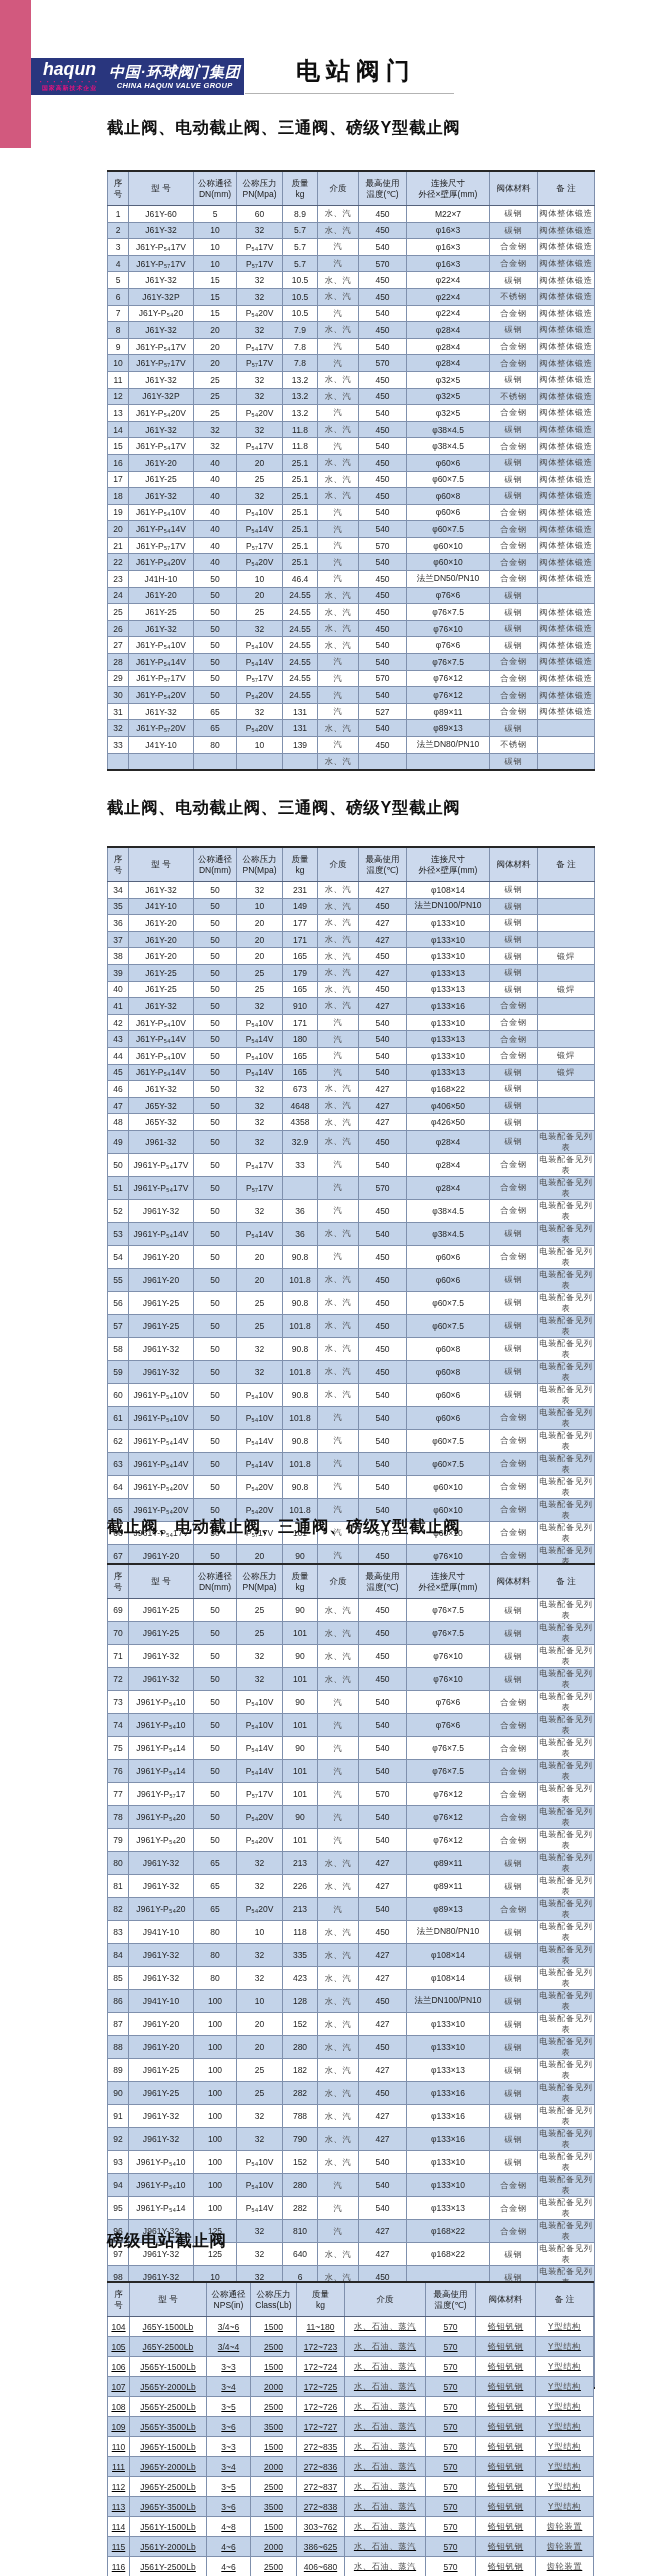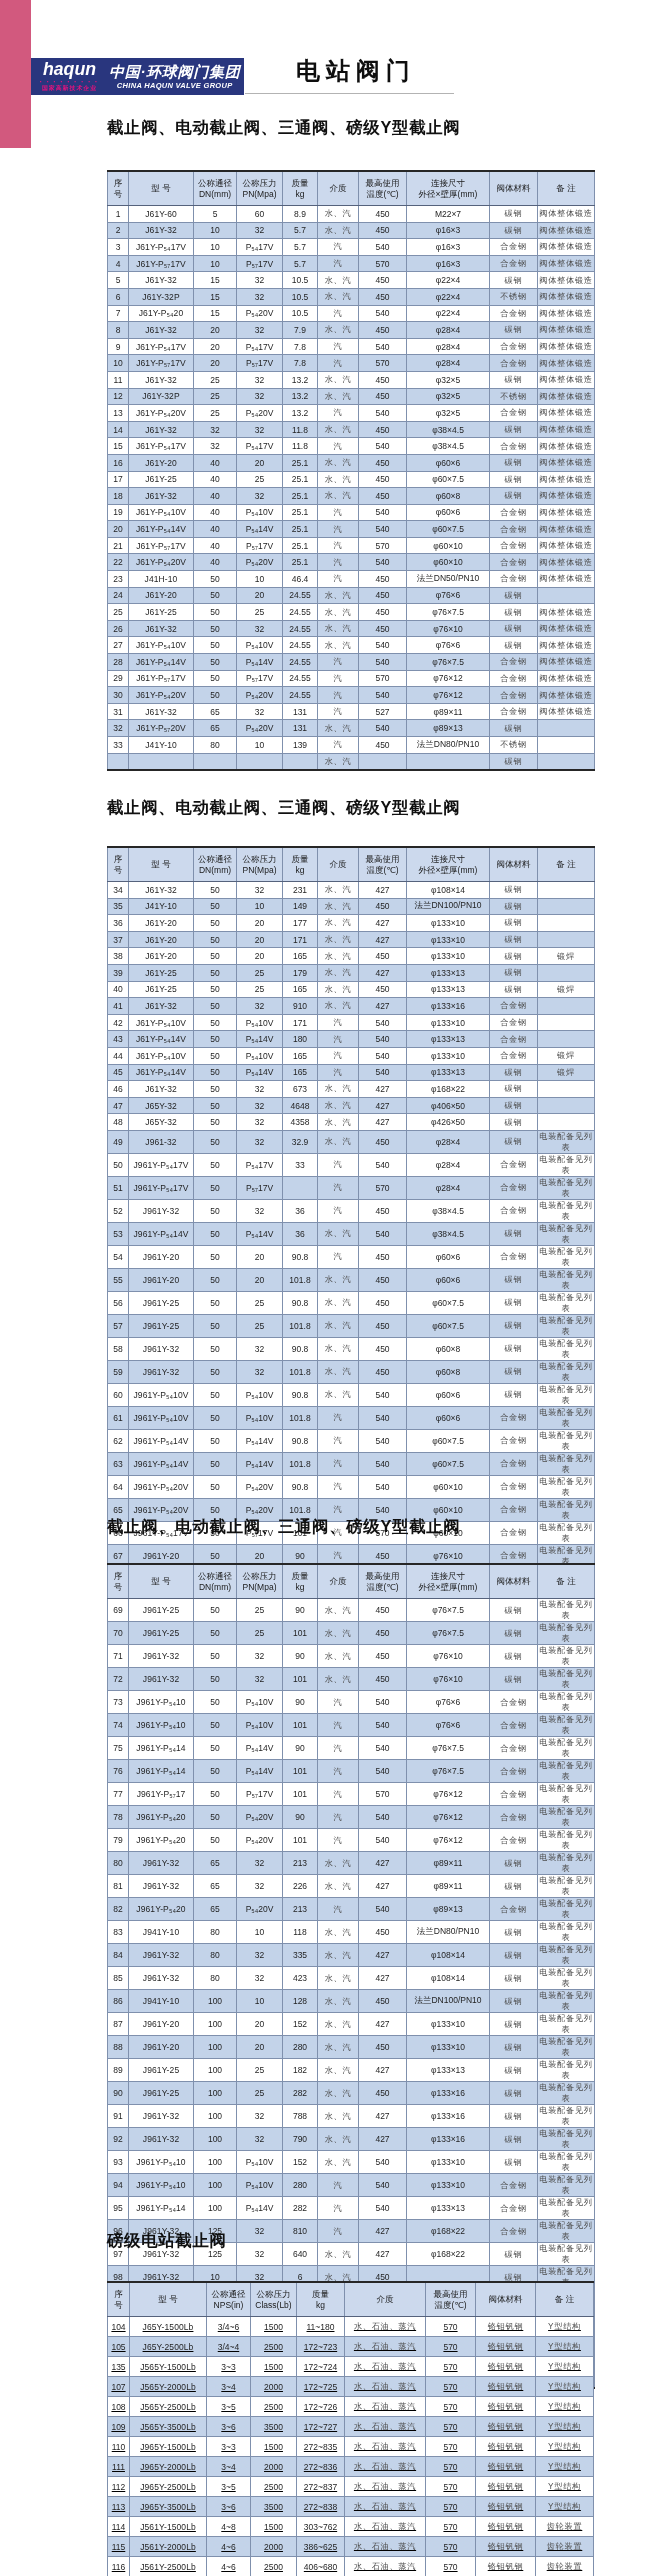--- a/index.html
+++ b/index.html
@@ -1510,21 +1510,21 @@
           <td class="model">J65Y-2500Lb</td>
           <td>3/4~4</td>
           <td>2500</td>
           <td>172~723</td>
           <td class="cn">水、石油、蒸汽</td>
           <td>570</td>
           <td class="cn">铬钼钒钢</td>
           <td class="cn">Y型结构</td>
         </tr>
         <tr>
-          <td>135</td>
+          <td>106</td>
           <td class="model">J565Y-1500Lb</td>
           <td>3~3</td>
           <td>1500</td>
           <td>172~724</td>
           <td class="cn">水、石油、蒸汽</td>
           <td>570</td>
           <td class="cn">铬钼钒钢</td>
           <td class="cn">Y型结构</td>
         </tr>
         <tr class="alt">

